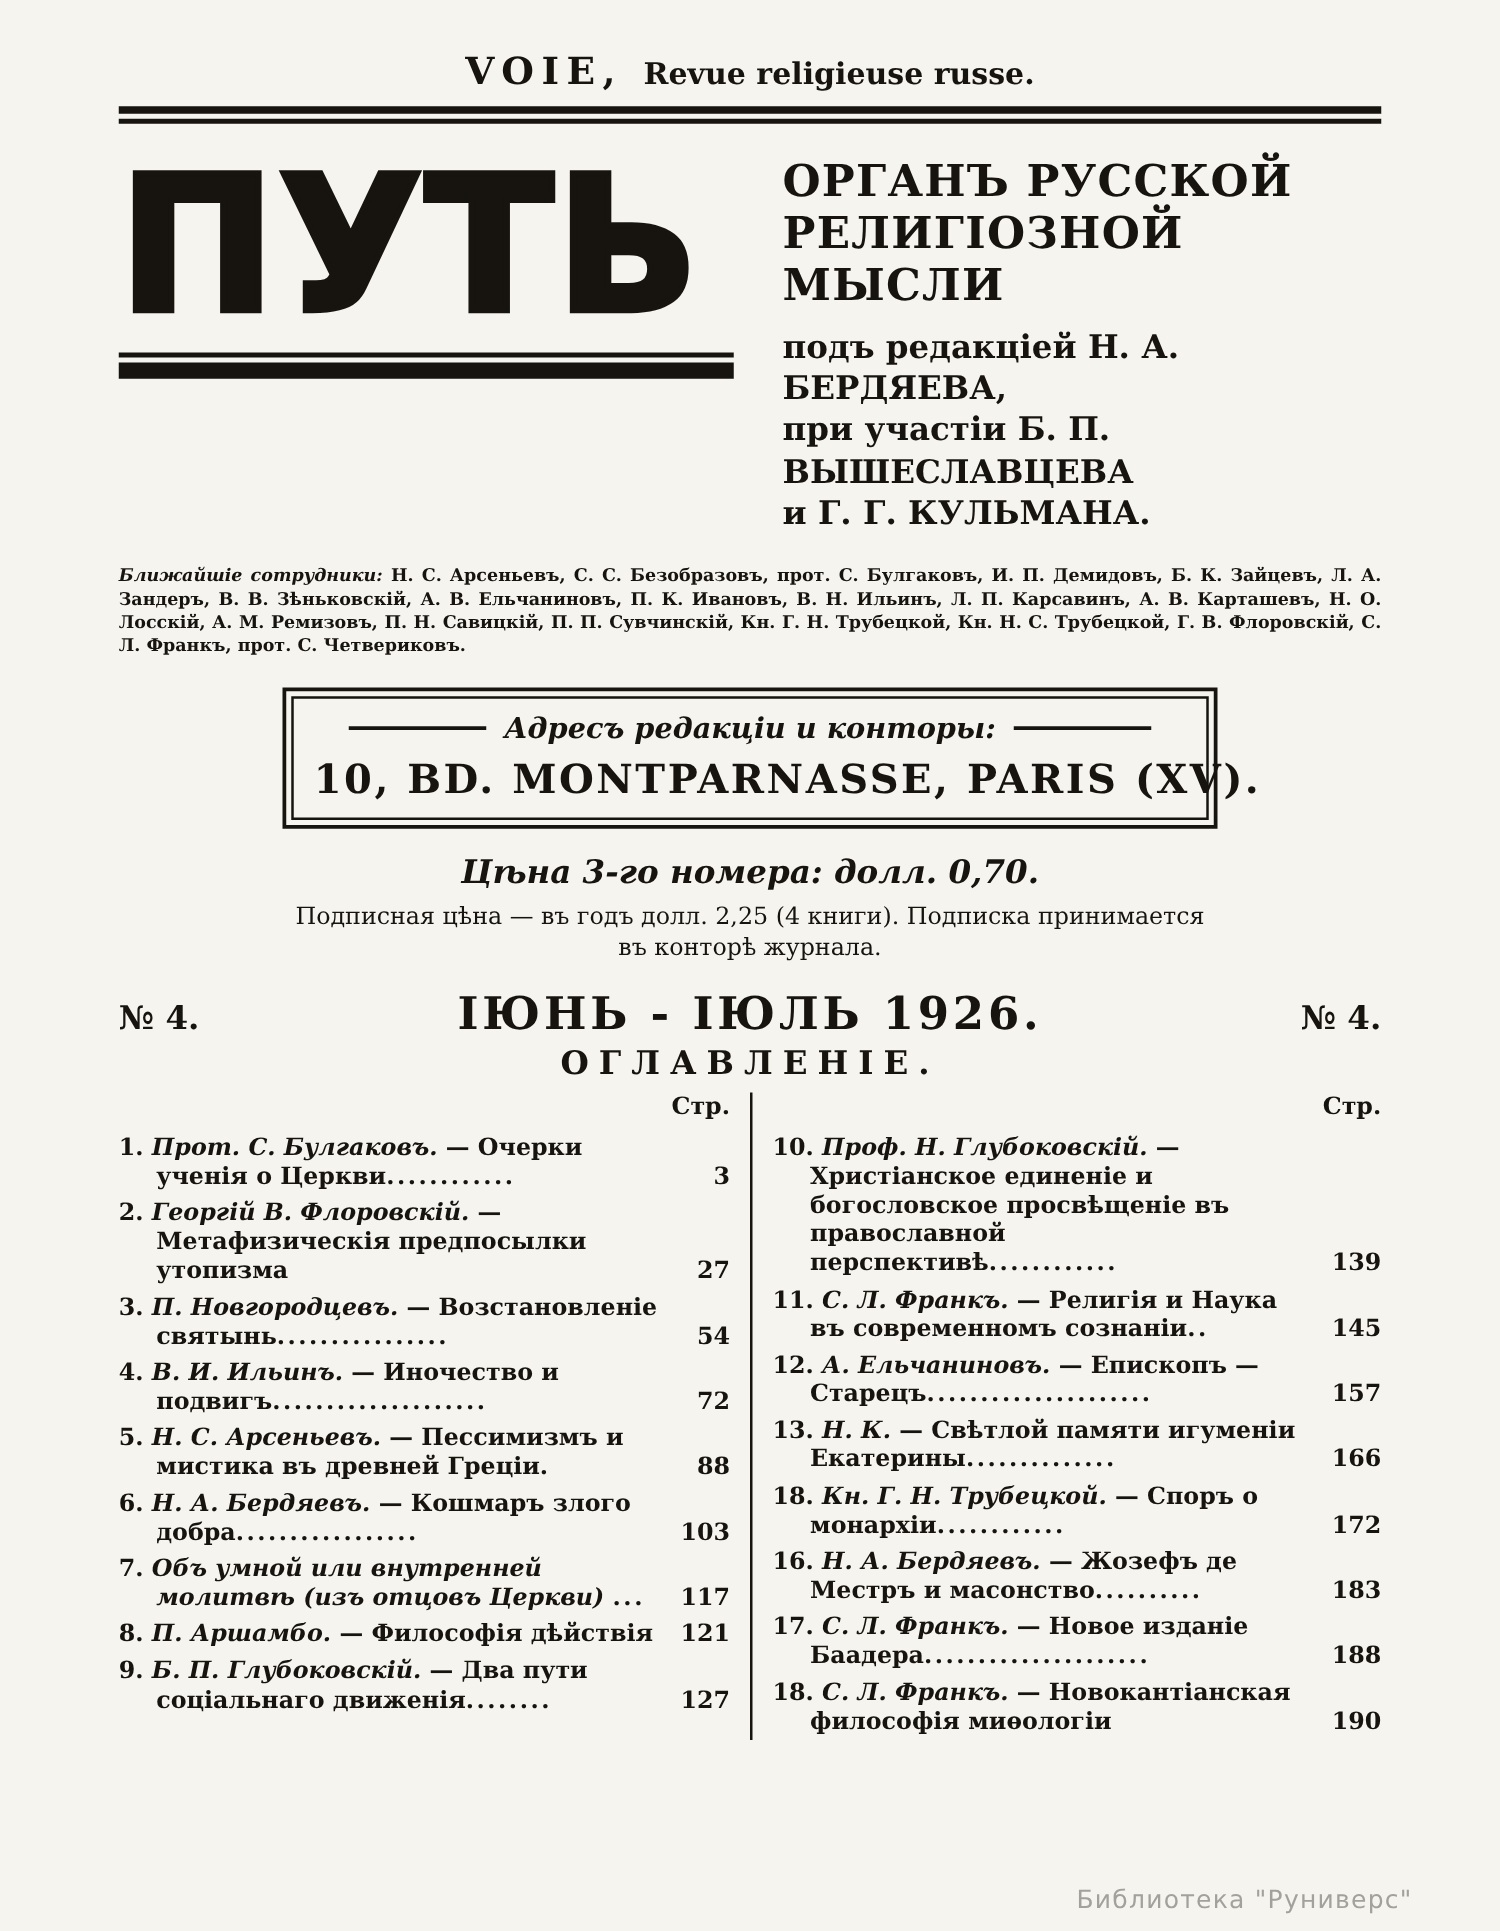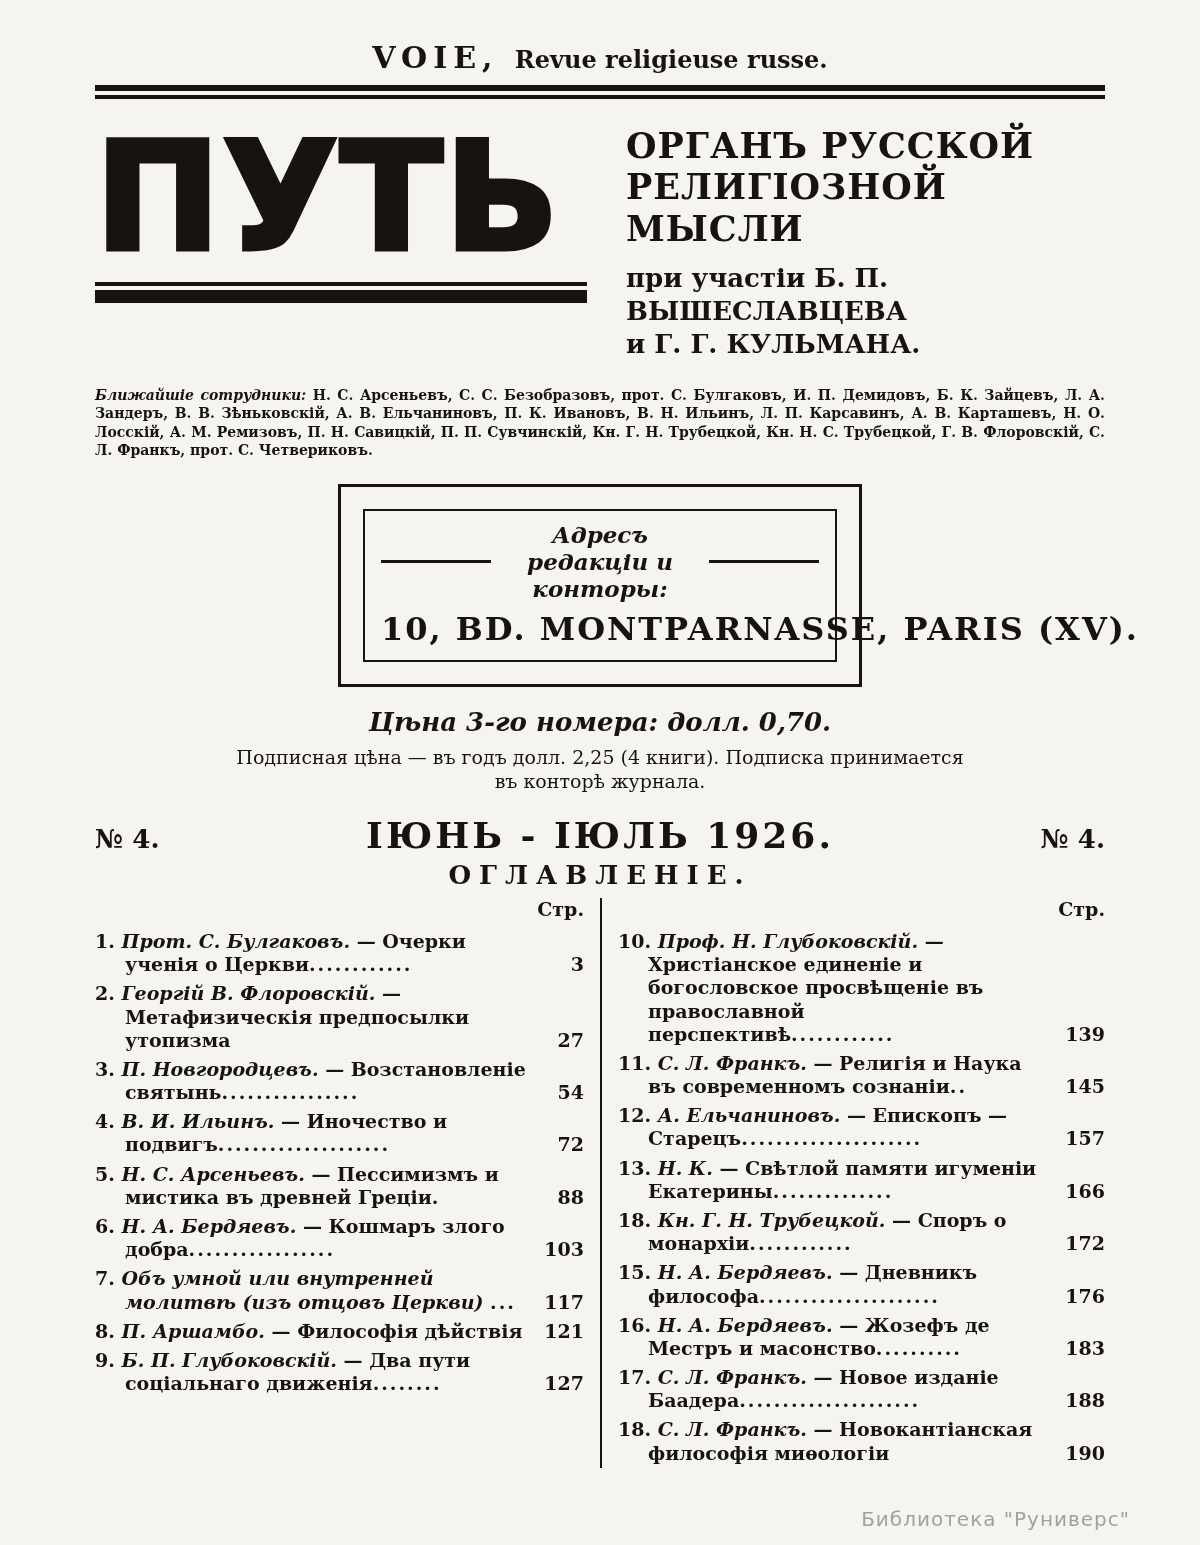--- a/index.html
+++ b/index.html
@@ -37,21 +37,21 @@
 
   .mast-right { flex: 1 1 auto; padding-left: 26px; padding-top: 4px; }
   .organ { font-size: 35px; font-weight: bold; line-height: 1.18; letter-spacing: 1px; }
   .editors { font-size: 26px; font-weight: bold; margin-top: 13px; line-height: 1.28; }
 
   
   .contributors { margin-top: 24px; font-size: 14px; line-height: 1.32; text-align: justify; font-weight: bold; }
   .contributors .label { font-style: italic; }
 
   
-  .address-outer { width: 524px; margin: 24px auto 0; border: 3px solid #17140f; padding: 22px; }
+  .address-outer { width: 748px; margin: 24px auto 0; border: 3px solid #17140f; padding: 4px; }
   .address-inner { border: 2px solid #17140f; padding: 10px 16px 12px; text-align: center; }
   .address-label-row { display: flex; align-items: center; justify-content: center; gap: 14px; font-style: italic; font-weight: bold; font-size: 23px; }
   .dash { height: 3px; background: #17140f; width: 110px; flex: 0 0 auto; }
   .address-value { font-size: 32px; font-weight: bold; letter-spacing: 2px; margin-top: 8px; white-space: nowrap; }
 
   
   .price-line { text-align: center; font-style: italic; font-weight: bold; font-size: 26px; margin-top: 20px; }
   .sub-line { text-align: center; font-size: 19px; margin-top: 8px; line-height: 1.3; }
 
   
@@ -90,20 +90,21 @@
   <div class="masthead">
     <div class="title-wrap">
       <div class="big-title">ПУТЬ</div>
       <div class="title-underline-thin"></div>
       <div class="title-underline-thick"></div>
     </div>
     <div class="mast-right">
       <div class="organ">ОРГАНЪ РУССКОЙ</div>
       <div class="organ">РЕЛИГІОЗНОЙ МЫСЛИ</div>
       <div class="editors">
+        <div>подъ редакціей Н. А. БЕРДЯЕВА,</div>
         <div>при участіи Б. П. ВЫШЕСЛАВЦЕВА</div>
         <div>и Г. Г. КУЛЬМАНА.</div>
       </div>
     </div>
   </div>
 
   <p class="contributors">
     <span class="label">Ближайшіе сотрудники:</span><span> Н. С. Арсеньевъ, С. С. Безобразовъ, прот. С. Булгаковъ, И. П. Демидовъ, Б. К. Зайцевъ, Л. А. Зандеръ, В. В. Зѣньковскій, А. В. Ельчаниновъ, П. К. Ивановъ, В. Н. Ильинъ, Л. П. Карсавинъ, А. В. Карташевъ, Н. О. Лосскій, А. М. Ремизовъ, П. Н. Савицкій, П. П. Сувчинскій, Кн. Г. Н. Трубецкой, Кн. Н. С. Трубецкой, Г. В. Флоровскій, С. Л. Франкъ, прот. С. Четвериковъ.</span>
   </p>
 
@@ -267,28 +268,20 @@
 
           <div class="toc-row">
             <div class="toc-text">
               <span class="toc-num">18.</span>
               <span class="toc-author">Кн. Г. Н. Трубецкой.</span>
               <span class="toc-rest">— Споръ о монархіи</span><span class="toc-dots">............</span>
             </div>
             <div class="toc-page">172</div>
           </div>
 
-          <div class="toc-row">
-            <div class="toc-text">
-              <span class="toc-num">15.</span>
-              <span class="toc-author">Н. А. Бердяевъ.</span>
-              <span class="toc-rest">— Дневникъ философа</span><span class="toc-dots">.....................</span>
-            </div>
-            <div class="toc-page">176</div>
-          </div>
 
           <div class="toc-row">
             <div class="toc-text">
               <span class="toc-num">16.</span>
               <span class="toc-author">Н. А. Бердяевъ.</span>
               <span class="toc-rest">— Жозефъ де Местръ и масонство</span><span class="toc-dots">..........</span>
             </div>
             <div class="toc-page">183</div>
           </div>
 

